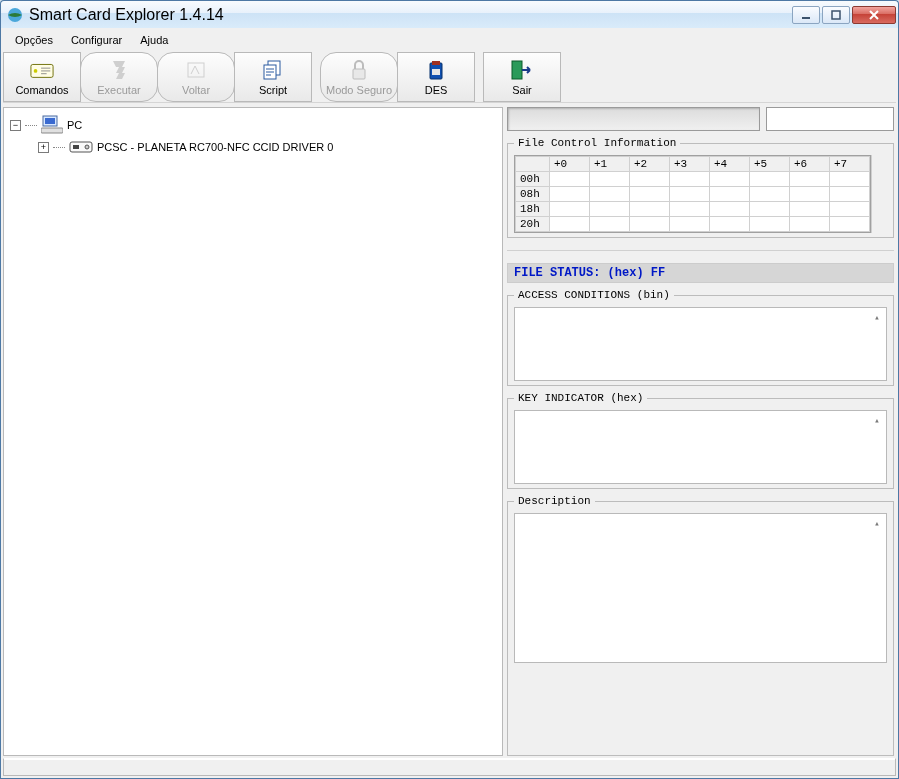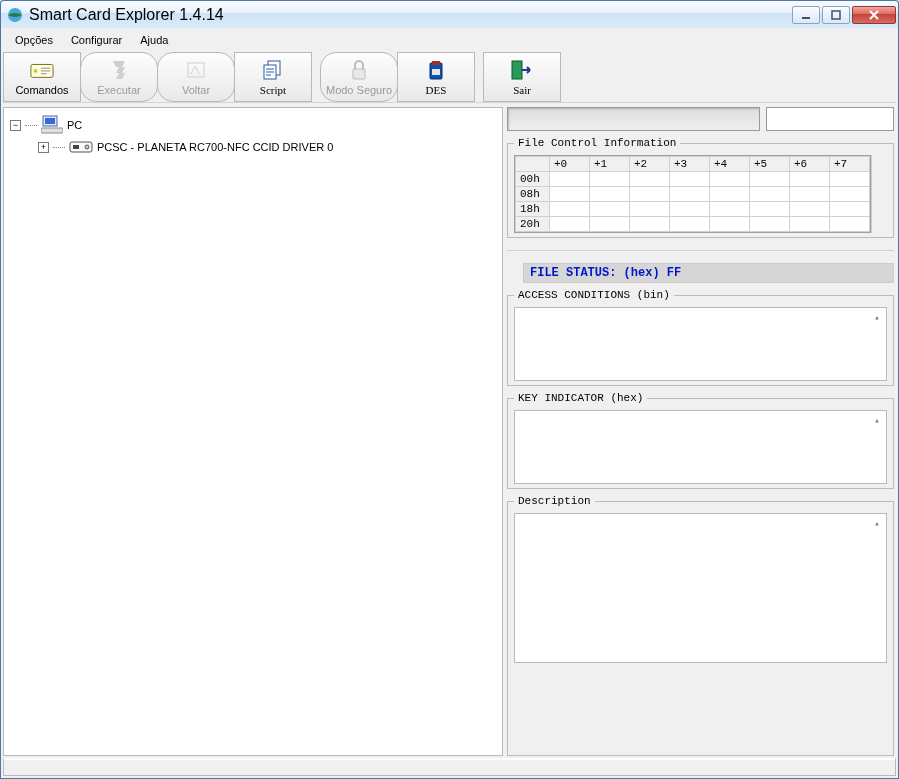--- a/index.html
+++ b/index.html
@@ -62,21 +62,21 @@
   }
   .tool-btn {
     border:1px solid #b9b9b9;
     background:linear-gradient(to bottom,#fdfdfd,#e9e9e9);
     width:78px;height:50px;
     display:flex;flex-direction:column;align-items:center;justify-content:center;
     gap:2px;font-size:11px;color:#000;
     margin-right:-1px;
   }
   .tool-btn.disabled{color:#9a9a9a;border-radius:16px;}
-  .tool-btn.gap-after{margin-right:8px;font-family:Liberation Serif, serif;}
+  .tool-btn.gap-after{margin-right:8px;}
   .tool-icon{width:24px;height:24px;display:flex;align-items:center;justify-content:center;}
   .workspace{
     flex:1;display:flex;gap:4px;margin-top:0;
     border-top:1px solid #d5d5d5;
     padding-top:4px;
   }
   .left-panel{
     width:500px;
     border:1px solid #b9b9b9;
     background:#fff;
@@ -115,21 +115,21 @@
   table.fci{border-collapse:collapse;width:100%;font-size:11px;}
   table.fci th,table.fci td{
     border:1px solid #d0d0d0;padding:1px 4px;height:15px;
     text-align:left;background:#fff;font-weight:normal;color:#000;
   }
   table.fci th{background:#f0f0f0;}
   table.fci td{min-width:34px;}
   .fci-vscroll{width:16px;background:#f0f0f0;border-left:1px solid #cfcfcf;}
   .status-bar{
     background:#d6d6d6;color:#0018c6;font-weight:bold;
-    padding:2px 6px;font-size:12px;border:1px solid #cccccc;margin-left:16px;
+    padding:2px 6px;font-size:12px;border:1px solid #cccccc;
   }
   .textbox{
     border:1px solid #b9b9b9;background:#fff;height:74px;
     position:relative;
   }
   .textbox .scroll-stub{
     position:absolute;right:2px;top:2px;width:14px;height:14px;
     display:flex;align-items:center;justify-content:center;color:#7a7a7a;font-size:9px;
   }
   .textbox.tall{height:150px;}

